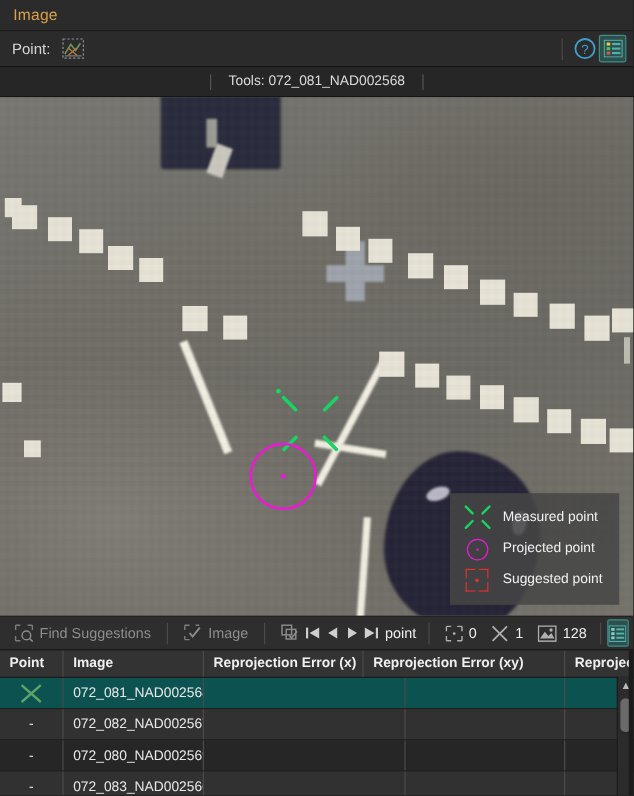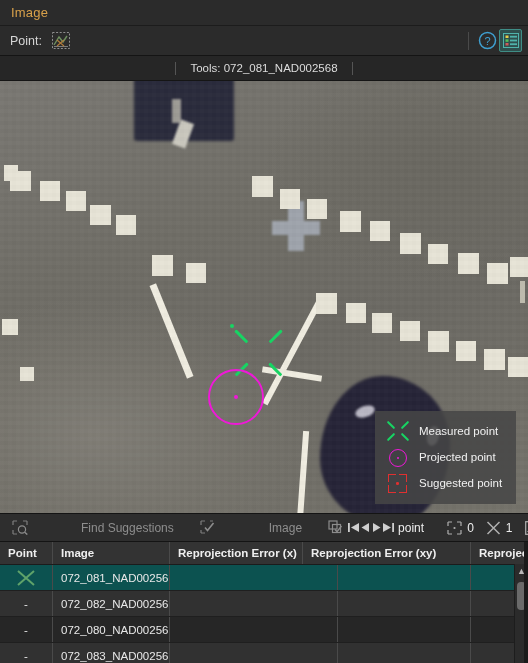--- a/index.html
+++ b/index.html
@@ -95,21 +95,21 @@
   .lg-sug .c{position:absolute;left:50%;top:50%;width:2.6px;height:2.6px;margin:-1.3px 0 0 -1.3px;border-radius:50%;background:#e03030;}
 
   .vscroll-mark{position:absolute;right:3px;top:200px;width:5px;height:22px;background:#d8d5c6;opacity:.75;}
 
   
   .bottombar{
     height:28px;background:#2e2e2e;border-bottom:1px solid #141414;
     display:flex;align-items:center;padding:0 4px 0 6px;box-sizing:border-box;gap:0;
   }
   .bb-btn{display:flex;align-items:center;height:22px;padding:0 6px;gap:5px;border-radius:2px;}
-  .bb-btn .t{font-size:12px;color:#8e8e8e;white-space:nowrap;margin-left:48px;}
+  .bb-btn .t{font-size:12px;color:#8e8e8e;white-space:nowrap;}
   .navbtn{width:21px;height:20px;display:flex;align-items:center;justify-content:center;}
   .count{display:flex;align-items:center;gap:5px;padding:0 6px;}
   .count .n{font-size:12px;color:#ededed;}
 
   
   .table{position:relative;background:#2a2a2a;height:100%;}
   .thead{display:flex;height:22px;background:#333;border-bottom:1px solid #1b1b1b;}
   .th{
     font-size:11.5px;font-weight:bold;color:#efefef;display:flex;align-items:center;
     padding:0 8px;box-sizing:border-box;border-right:1px solid #4a4a4a;overflow:hidden;white-space:nowrap;

